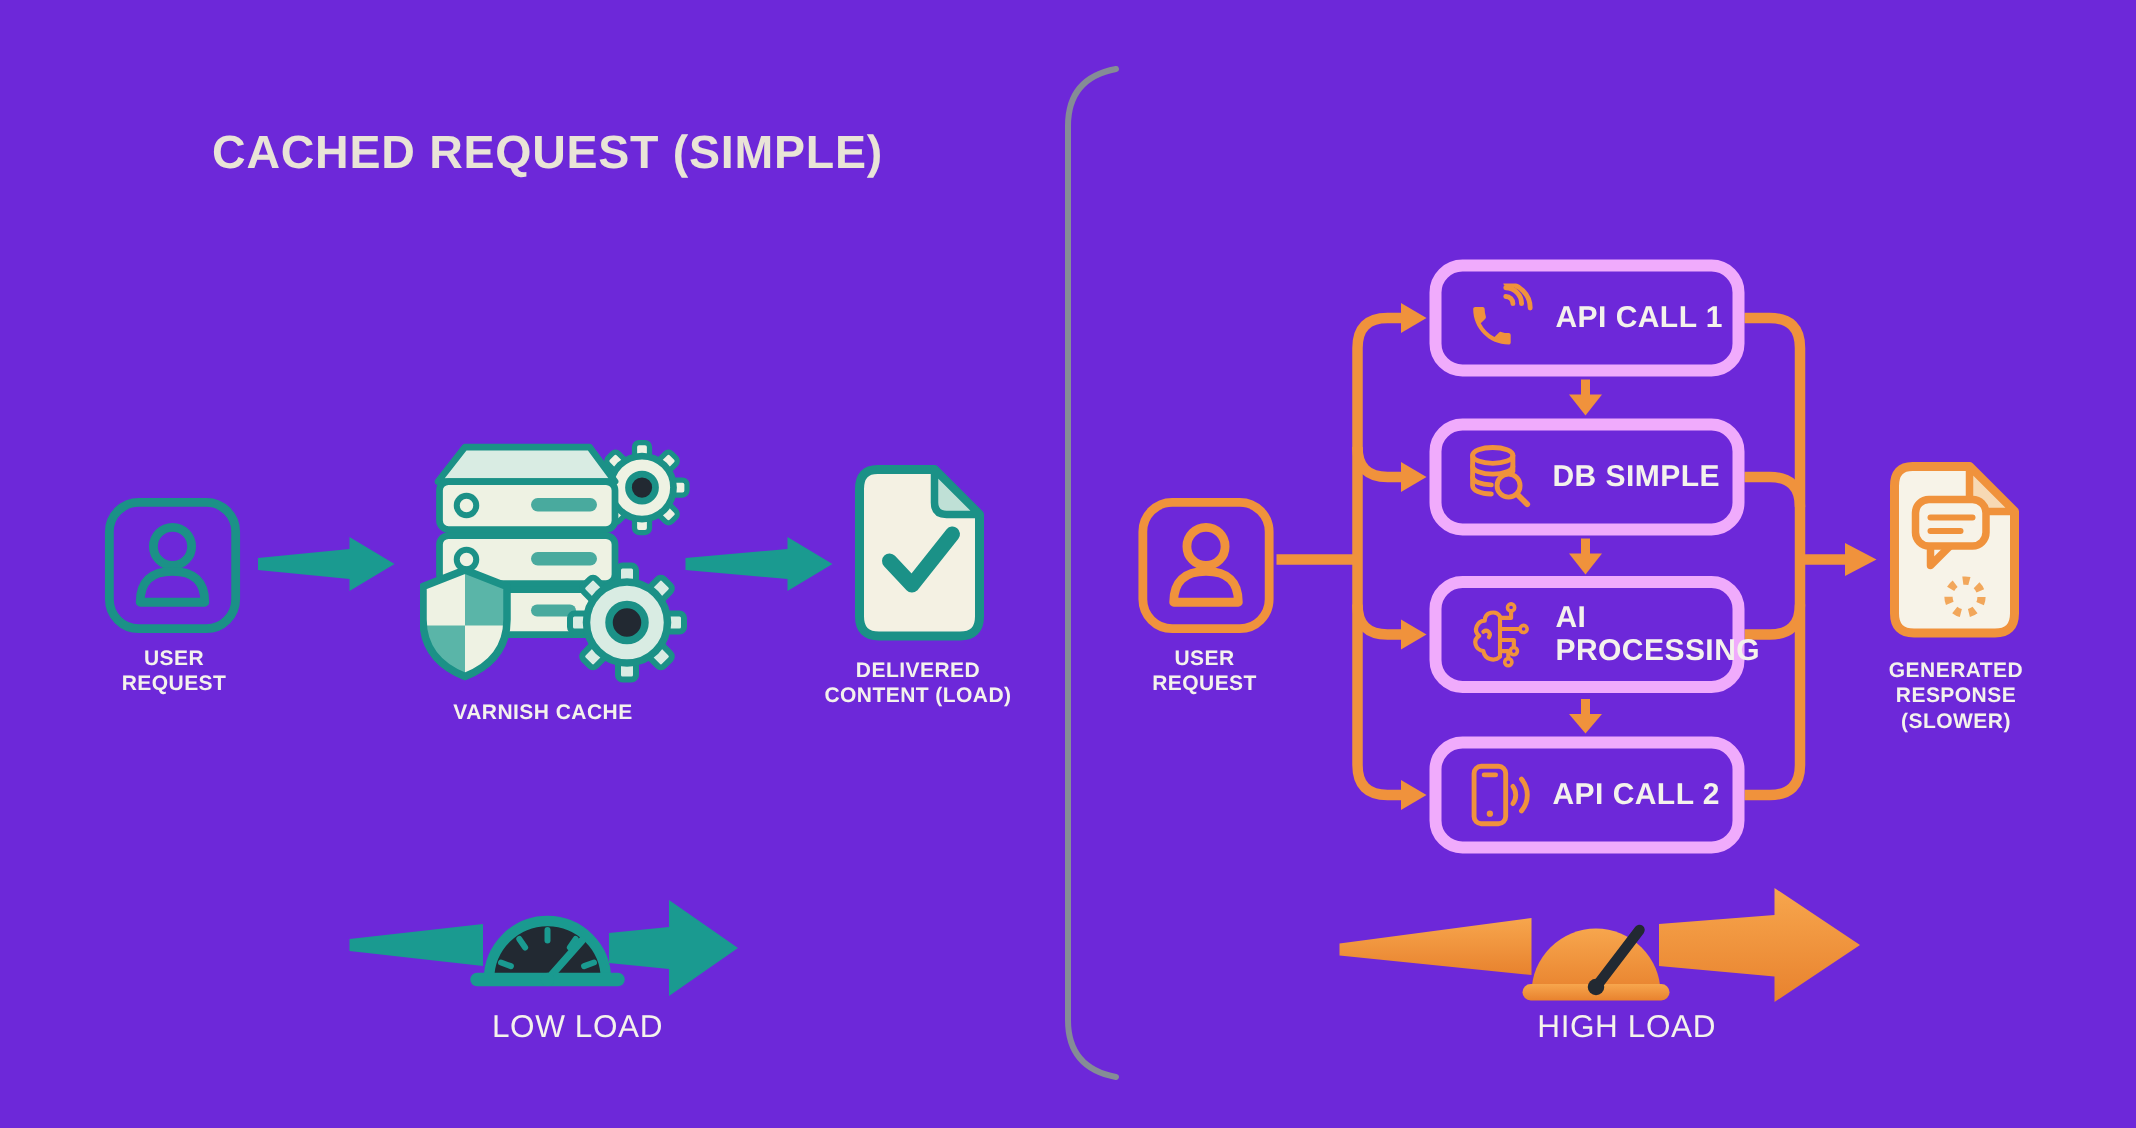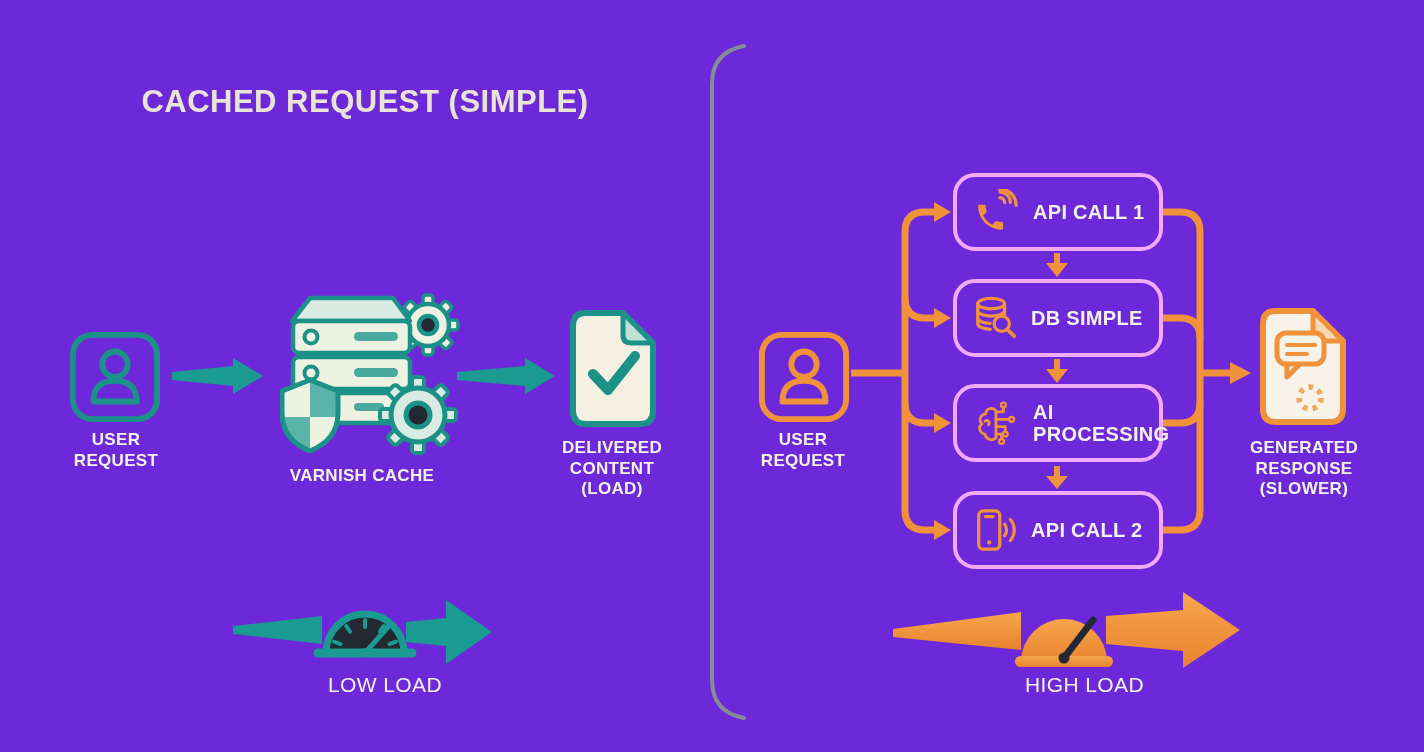--- a/index.html
+++ b/index.html
@@ -9,30 +9,30 @@
   }
   .overlay{position:absolute;left:0;top:0;width:1424px;height:752px;pointer-events:none;}
   .panel-title{
     position:absolute;top:84px;width:540px;text-align:center;
     font-size:31px;font-weight:bold;color:#e9e4d7;letter-spacing:.5px;white-space:nowrap;
   }
   .panel-title.left{left:95px;}
   .panel-title.right{left:797px;}
   .icon-block{position:absolute;}
   .node-label{
-    position:absolute;text-align:center;font-weight:bold;font-size:17px;
+    position:absolute;text-align:center;font-weight:bold;font-size:14px;
     line-height:1.22;color:#f4f2ec;letter-spacing:.3px;
   }
   .load-label{
     position:absolute;text-align:right;font-weight:normal;font-size:21px;
     color:#f4f2ec;letter-spacing:.4px;white-space:nowrap;
   }
   .step-box{
     position:absolute;left:953px;width:210px;height:78px;box-sizing:border-box;
-    border:4px solid #f0abfc;border-radius:22px;background:transparent;
+    border:8px solid #f0abfc;border-radius:22px;background:transparent;
     display:flex;align-items:center;gap:13px;padding-left:15px;
   }
   .step-label{
     font-size:20px;font-weight:bold;color:#f4f2ec;line-height:1.12;
     letter-spacing:.3px;max-width:126px;
   }
   .step-icon{flex:0 0 auto;}
   .nowrap{white-space:nowrap;}
 </style>
 </head>

